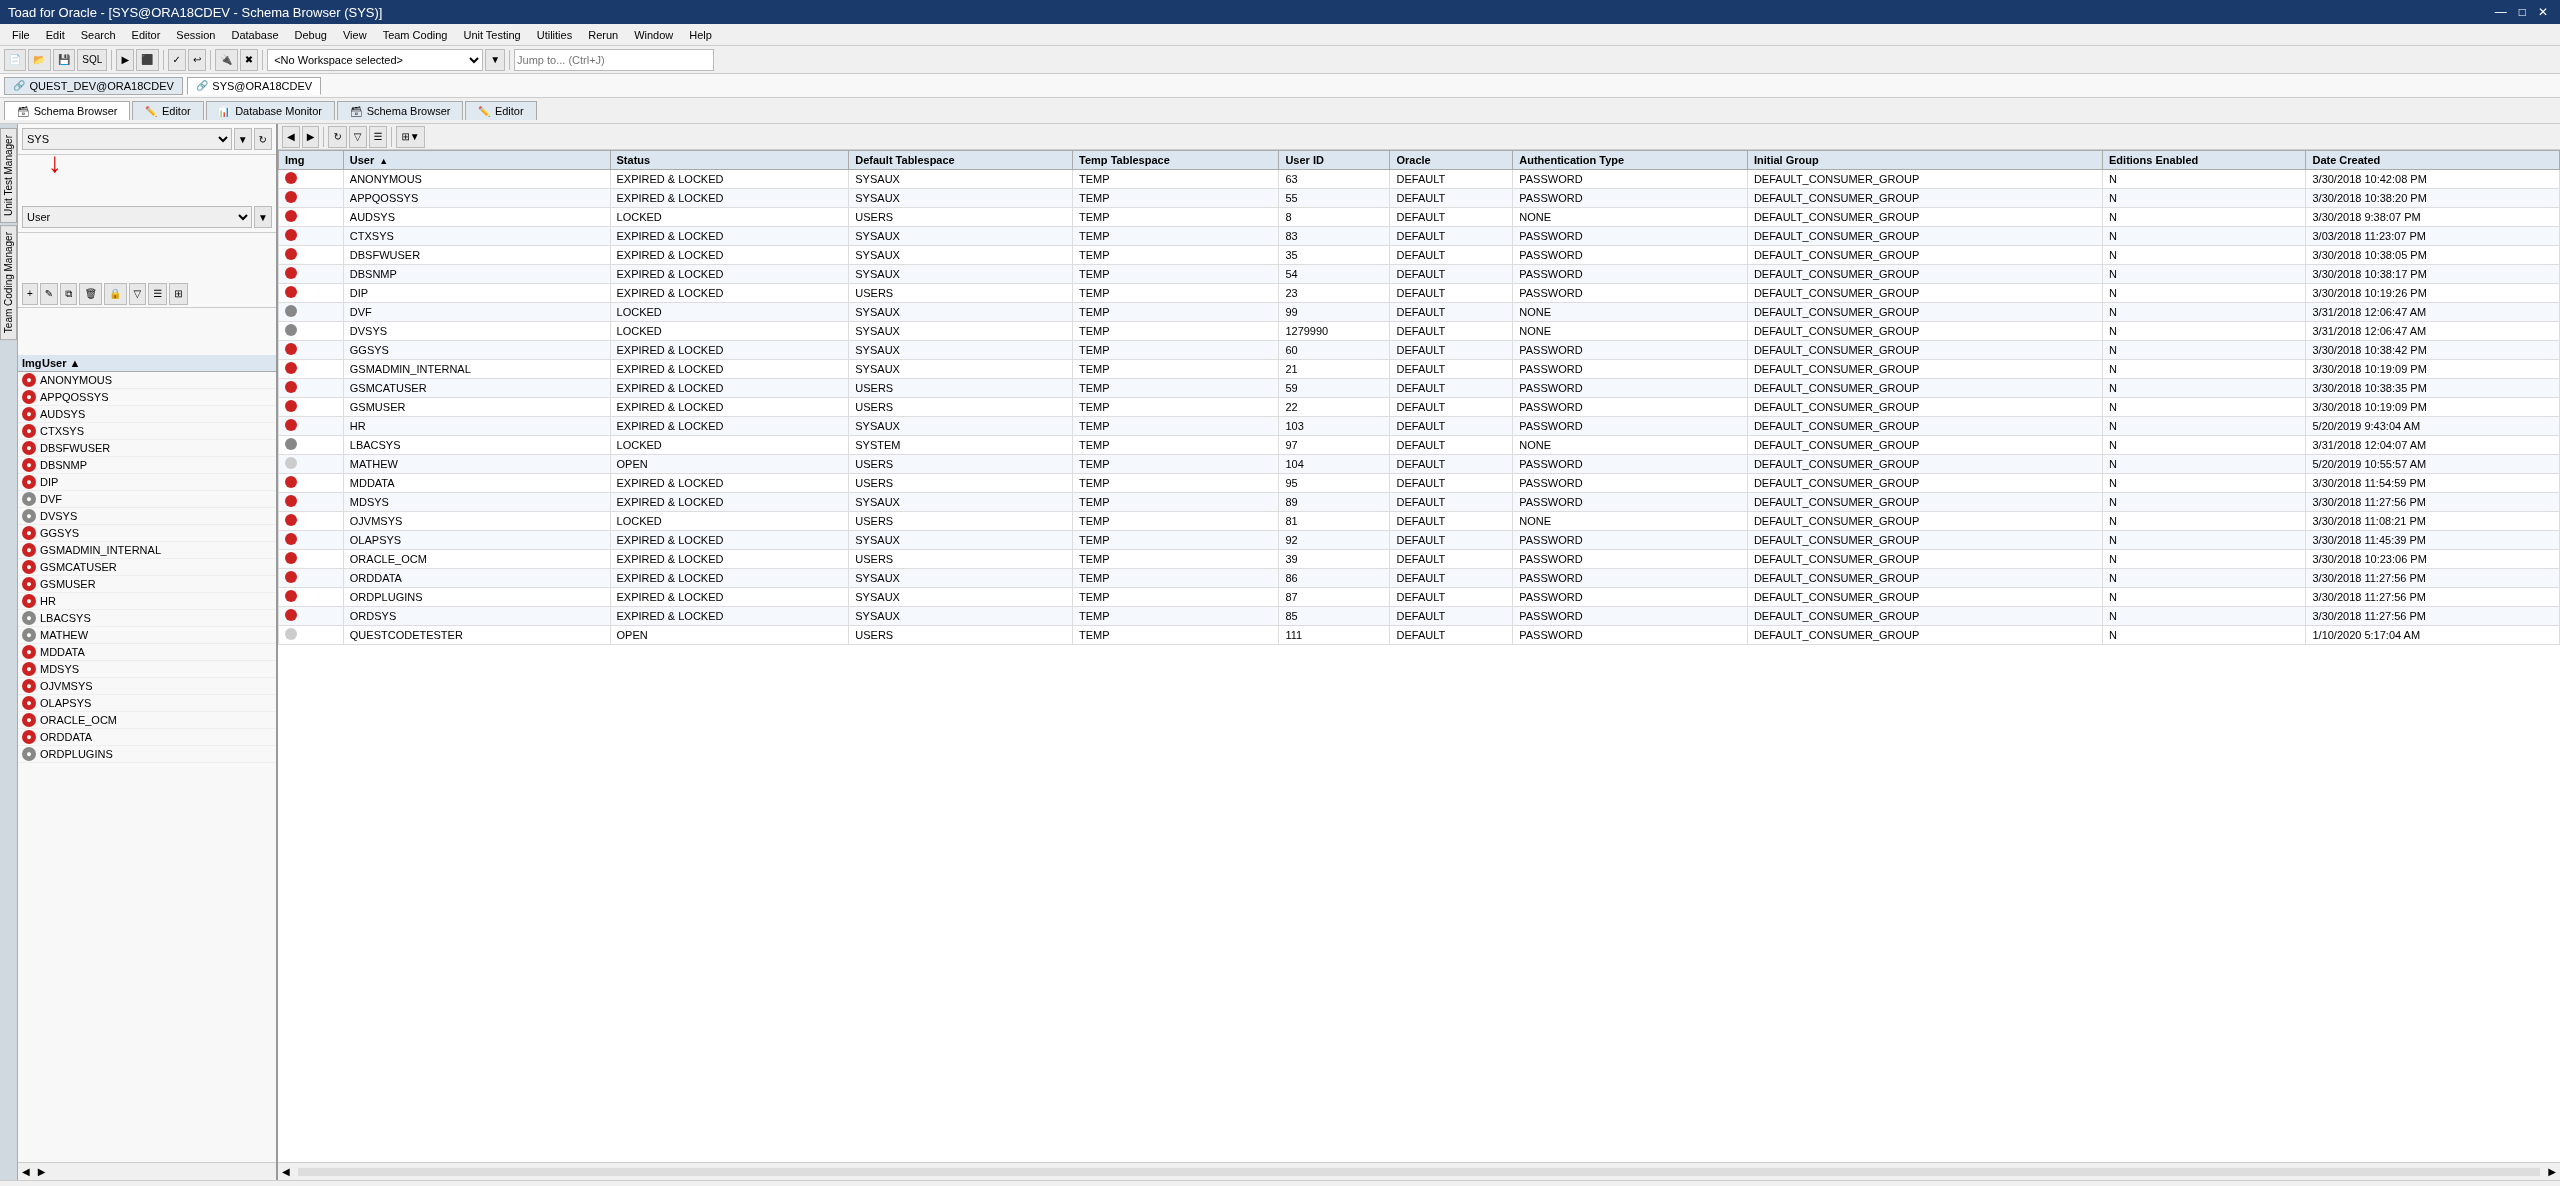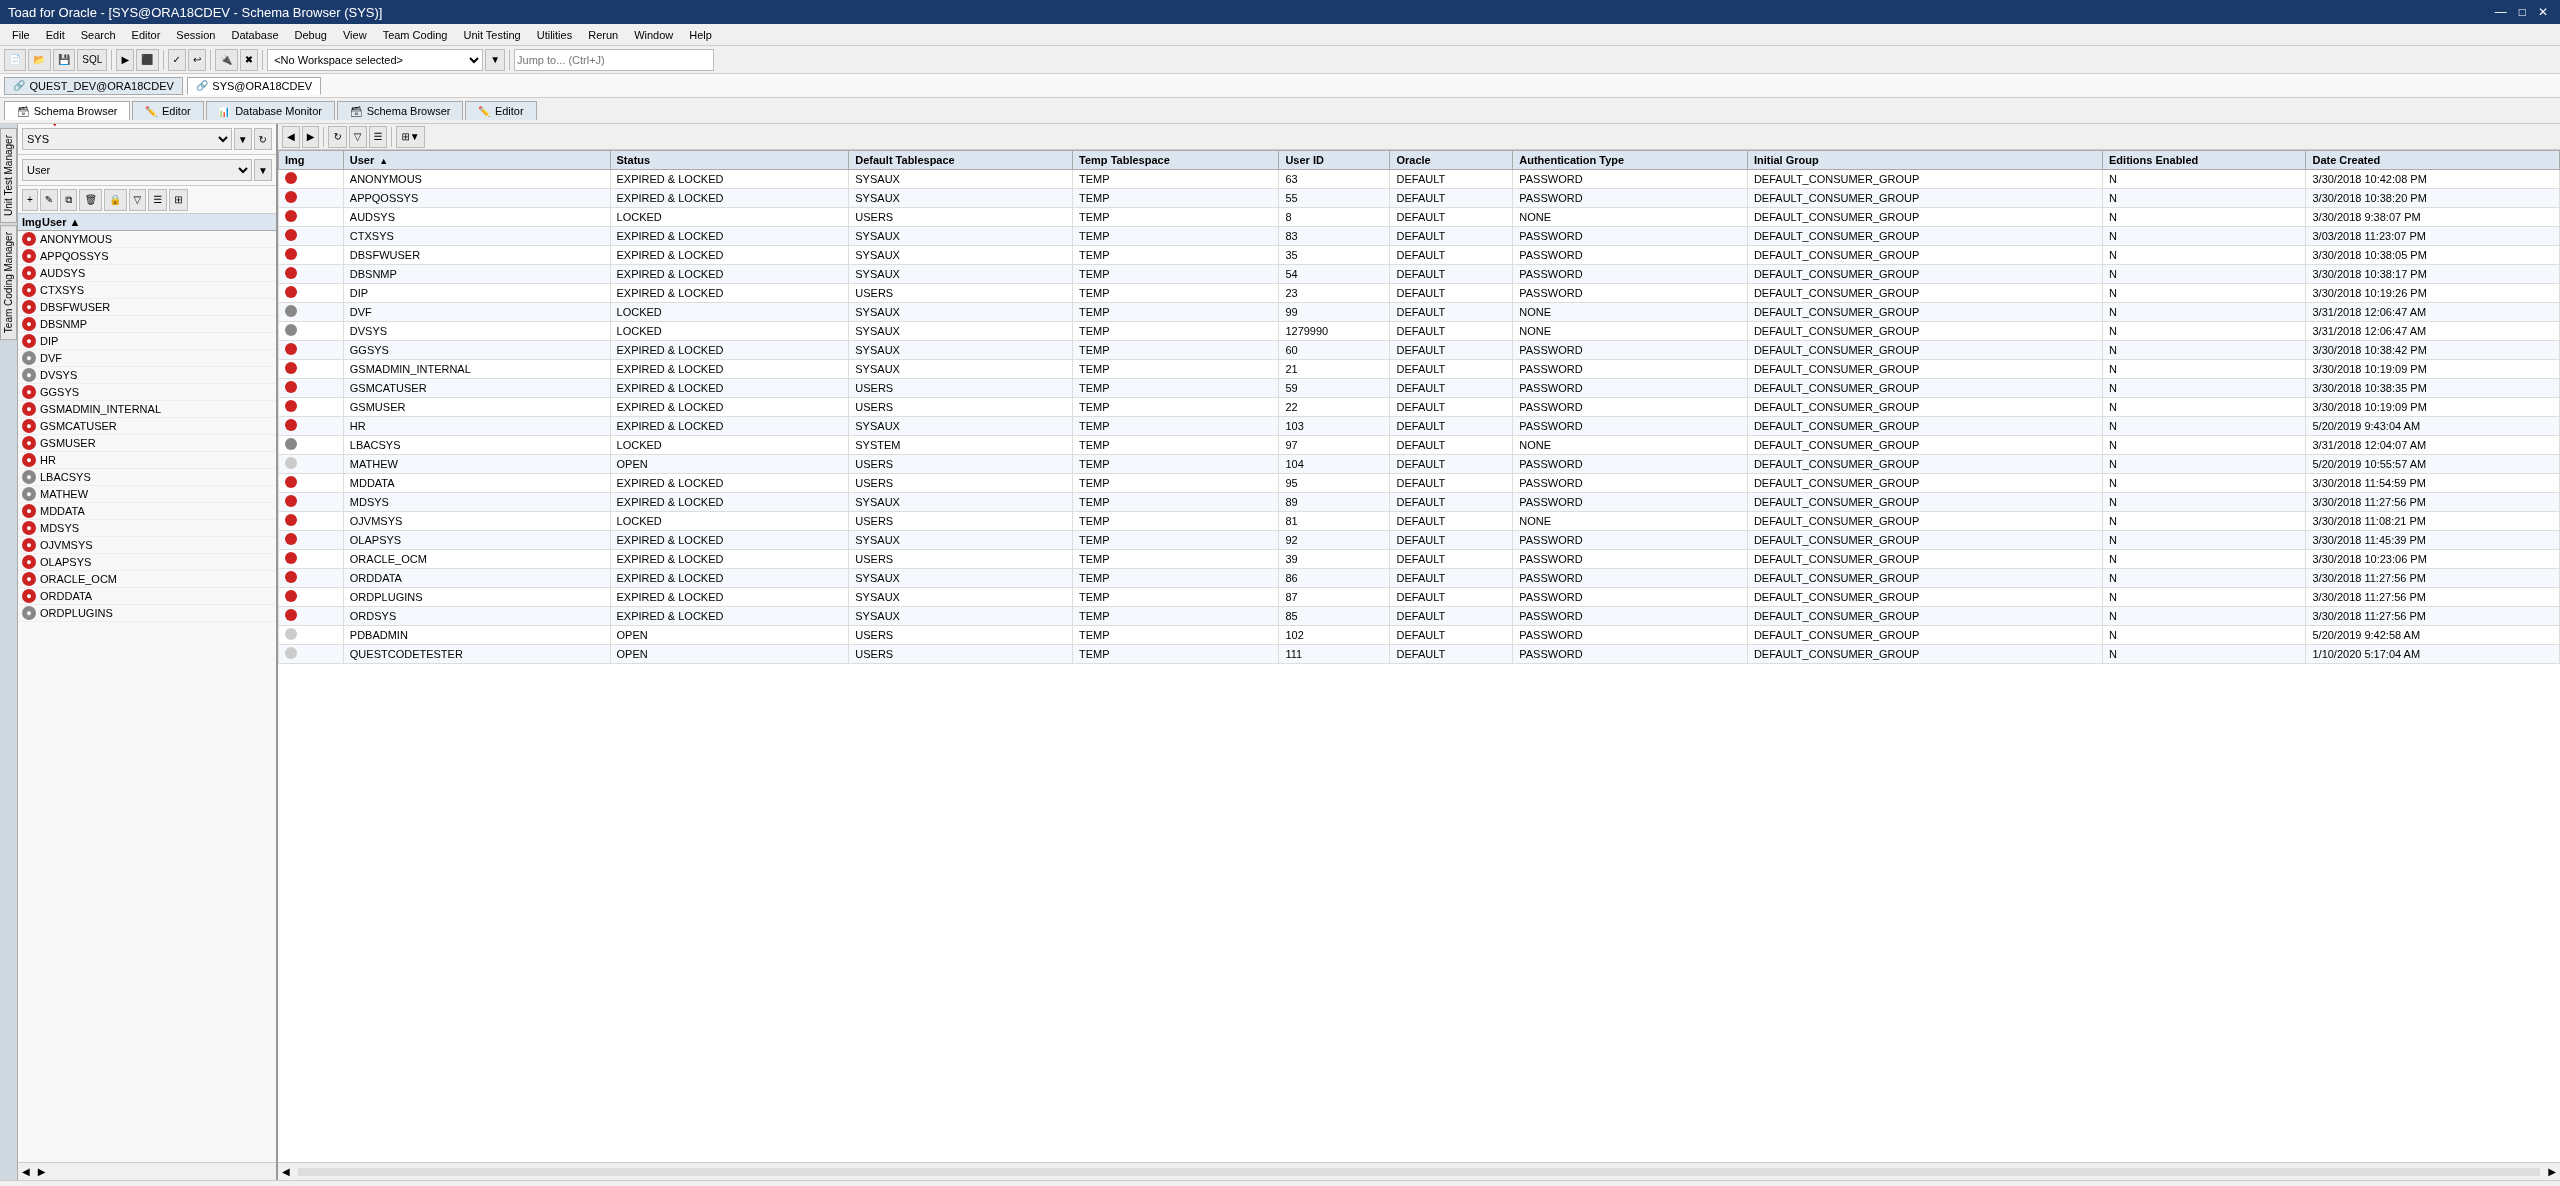--- a/index.html
+++ b/index.html
@@ -112,20 +112,21 @@
     }
 
     
     .left-panel {
       width: 260px;
       min-width: 260px;
       border-right: 2px solid #999;
       display: flex;
       flex-direction: column;
       background: #f8f8f8;
+      gap: 47px;
     }
 
     
     .schema-selector {
       padding: 4px;
       border-bottom: 1px solid #ccc;
       display: flex; align-items: center; gap: 2px;
     }
     .schema-select {
       flex: 1;
@@ -886,33 +887,20 @@
               <td>TEMP</td>
               <td>85</td>
               <td>DEFAULT</td>
               <td>PASSWORD</td>
               <td>DEFAULT_CONSUMER_GROUP</td>
               <td>N</td>
               <td>3/30/2018 11:27:56 PM</td>
             </tr>
             <tr>
               <td><span style="display: inline-block; width: 12px; height: 12px; border-radius: 50%; background: rgb(204, 204, 204);"></span></td>
-              <td>PDBADMIN</td>
-              <td>OPEN</td>
-              <td>USERS</td>
-              <td>TEMP</td>
-              <td>102</td>
-              <td>DEFAULT</td>
-              <td>PASSWORD</td>
-              <td>DEFAULT_CONSUMER_GROUP</td>
-              <td>N</td>
-              <td>5/20/2019 9:42:58 AM</td>
-            </tr>
-            <tr>
-              <td><span style="display: inline-block; width: 12px; height: 12px; border-radius: 50%; background: rgb(204, 204, 204);"></span></td>
               <td>QUESTCODETESTER</td>
               <td>OPEN</td>
               <td>USERS</td>
               <td>TEMP</td>
               <td>111</td>
               <td>DEFAULT</td>
               <td>PASSWORD</td>
               <td>DEFAULT_CONSUMER_GROUP</td>
               <td>N</td>
               <td>1/10/2020 5:17:04 AM</td>

